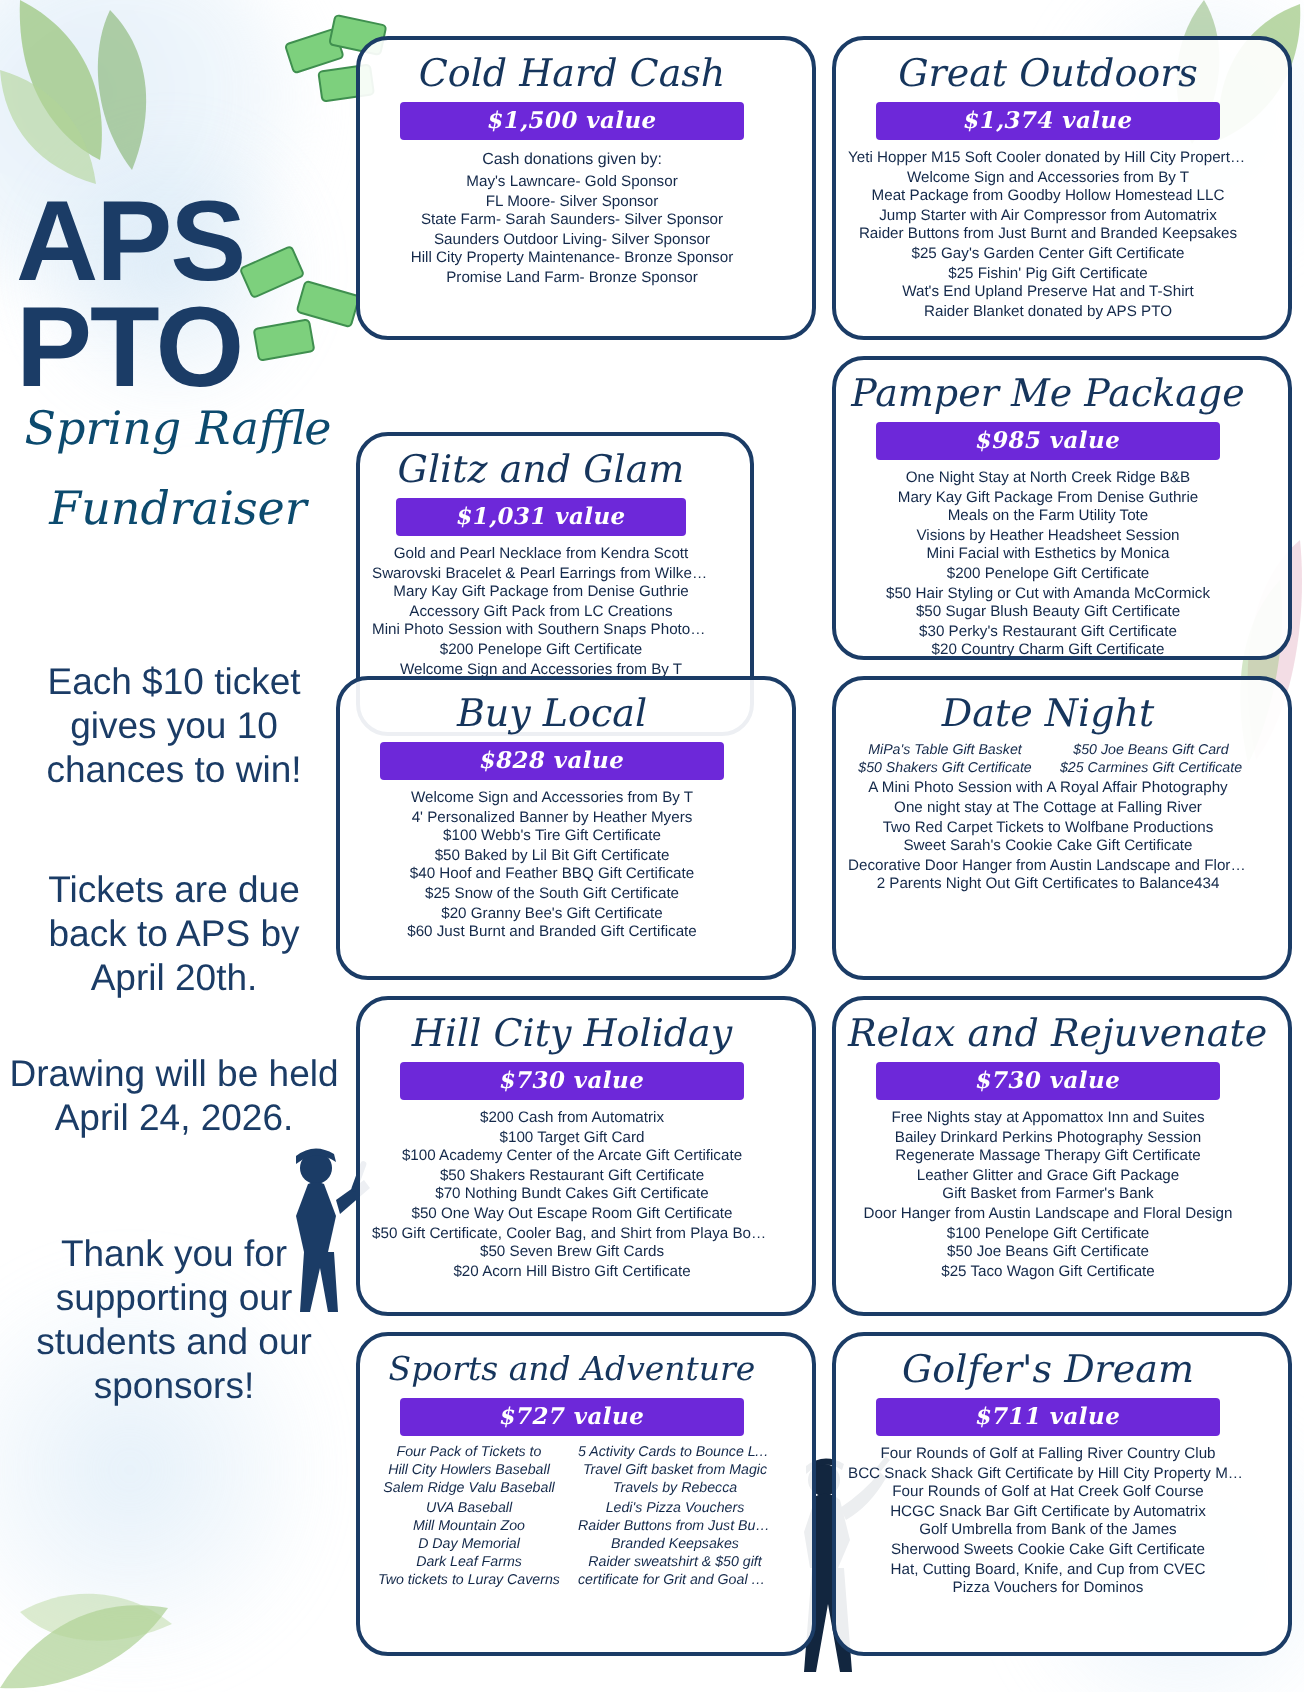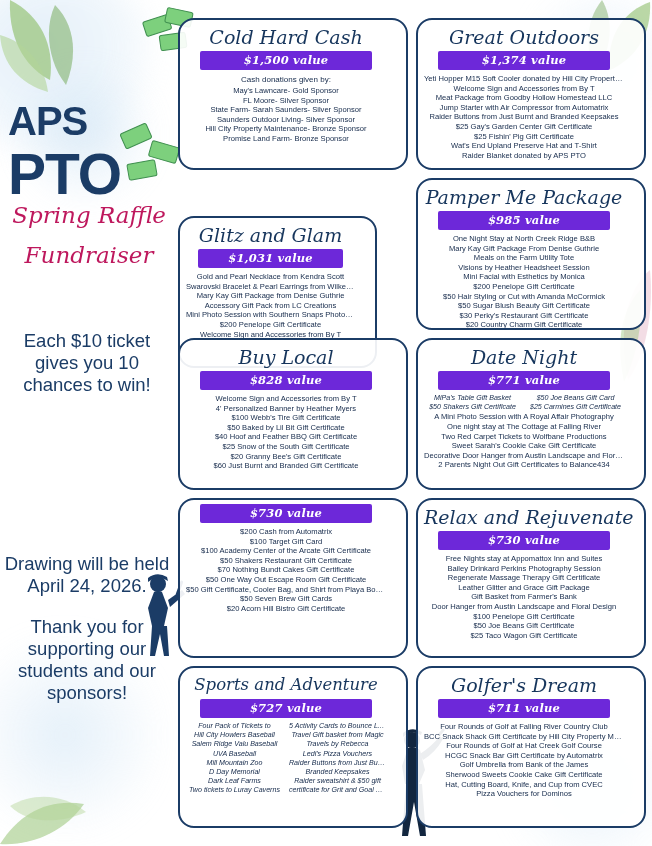--- a/index.html
+++ b/index.html
@@ -19,44 +19,44 @@
   .wash-tr{right:-30px;top:-20px;width:160px;height:160px;background:radial-gradient(circle at 50% 50%,#d6e8f7 0%,rgba(255,255,255,0) 70%);}
   .wash-br{right:-30px;bottom:-30px;width:180px;height:180px;background:radial-gradient(circle at 50% 50%,#d6e8f7 0%,rgba(255,255,255,0) 70%);}
 
   .leafdeco{position:absolute;pointer-events:none;opacity:.85;}
 
   
   .left-col{position:absolute;left:0;top:0;width:172px;height:846px;}
   .logo{position:absolute;left:8px;top:96px;width:160px;}
   .logo .aps{
     font-family:"Liberation Sans", sans-serif;
-    font-weight:bold;font-size:40px;line-height:50px;letter-spacing:-1px;
+    font-weight:bold;font-size:57px;line-height:50px;letter-spacing:-1px;
     color:#1b3c66;
   }
   .logo .pto{
     font-family:"Liberation Sans", sans-serif;
     font-weight:bold;font-size:57px;line-height:56px;letter-spacing:-1px;
     color:#1b3c66;
   }
   .script-title{
     font-family:"DejaVu Serif", serif;
     font-style:italic;
-    color:#be185d;
+    color:#0c4a6e;
     text-align:center;
   }
   .spring-raffle{position:absolute;left:8px;top:200px;width:162px;font-size:23px;line-height:30px;}
   .fundraiser{position:absolute;left:8px;top:242px;width:162px;font-size:23px;}
 
   .blurb{
     position:absolute;left:4px;width:166px;text-align:center;
     font-size:18.5px;line-height:22px;color:#1b3c66;
   }
   .b1{top:330px;}
   .b2{top:434px;}
-  .b3{top:526px;margin-top:27px;}
+  .b3{top:526px;}
   .b4{top:616px;}
 
   .baseball-kid{position:absolute;left:128px;top:570px;width:60px;height:90px;}
   .golfer{position:absolute;left:370px;top:726px;width:80px;height:116px;}
 
   
   .card{
     position:absolute;
     border:2.5px solid #1b3c66;
     border-radius:16px;
@@ -100,21 +100,21 @@
   .items.two-col{
     column-count:2;column-gap:6px;text-align:center;font-size:7.1px;line-height:9.2px;font-style:italic;
   }
   .sub-head{font-size:8px;line-height:11px;padding-bottom:1px;}
 
   
   #card-cash      {left:178px;top:18px;width:230px;height:152px;}
   #card-outdoors  {left:416px;top:18px;width:230px;height:152px;}
   #card-glitz     {left:178px;top:178px;width:199px;height:152px;margin-top:38px;}
   #card-pamper    {left:416px;top:178px;width:230px;height:152px;}
-  #card-local     {left:178px;top:338px;width:230px;height:152px;}
+  #card-local     {left:168px;top:338px;width:230px;height:152px;}
   #card-date      {left:416px;top:338px;width:230px;height:152px;}
   #card-holiday   {left:178px;top:498px;width:230px;height:160px;}
   #card-relax     {left:416px;top:498px;width:230px;height:160px;}
   #card-sports    {left:178px;top:666px;width:230px;height:162px;}
   #card-golf      {left:416px;top:666px;width:230px;height:162px;}
 
   .money{position:absolute;pointer-events:none;}
 </style>
 </head>
 <body>
@@ -160,20 +160,21 @@
 
 <div class="left-col">
   <div class="logo">
     <div class="aps">APS</div>
     <div class="pto">PTO</div>
   </div>
   <div class="script-title spring-raffle">Spring Raffle</div>
   <div class="script-title fundraiser">Fundraiser</div>
 
   <div class="blurb b1">Each  $10 ticket gives you 10 chances to win!</div>
+  <div class="blurb b2">Tickets are due back to APS by April 20th.</div>
   <div class="blurb b3">Drawing will be held April 24, 2026.</div>
   <div class="blurb b4">Thank you for supporting our students and our sponsors!</div>
 
   <svg class="baseball-kid" viewBox="0 0 60 90">
     <g fill="#1b3c66">
       <circle cx="30" cy="14" r="8"></circle>
       <path d="M20 12 q10 -8 20 -1 l-1 -4 q-10 -6 -19 1z" fill="#1b3c66"></path>
       <path d="M26 22 q4 -2 8 0 l6 16 -4 18 -12 0 -4 -18z"></path>
       <path d="M40 30 l14 -10 3 4 -15 13z"></path>
       <path d="M24 56 l-2 30 5 0 5 -22 4 22 5 0 -2 -30z"></path>
@@ -264,38 +265,38 @@
     <div>$50 Baked by Lil Bit Gift Certificate</div>
     <div>$40 Hoof and Feather BBQ Gift Certificate</div>
     <div>$25 Snow of the South Gift Certificate</div>
     <div>$20 Granny Bee's Gift Certificate</div>
     <div>$60 Just Burnt and Branded Gift Certificate</div>
   </div>
 </div>
 
 <div class="card" id="card-date">
   <div class="card-title">Date Night</div>
-  <div class="value-badge">$771 value</div>
   <div class="items two-col">
     <div>MiPa's Table Gift Basket</div>
     <div>$50 Shakers Gift Certificate</div>
     <div>$50 Joe Beans Gift Card</div>
     <div>$25 Carmines Gift Certificate</div>
   </div>
   <div class="items">
     <div>A Mini Photo Session with A Royal Affair Photography</div>
     <div>One night stay at The Cottage at Falling River</div>
     <div>Two Red Carpet Tickets to Wolfbane Productions</div>
     <div>Sweet Sarah's Cookie Cake Gift Certificate</div>
     <div>Decorative Door Hanger from Austin Landscape and Floral Design</div>
     <div>2 Parents Night Out Gift Certificates to Balance434</div>
   </div>
 </div>
 
 <div class="card" id="card-holiday">
+  <div class="card-title">Hill City Holiday</div>
   <div class="value-badge">$730 value</div>
   <div class="items">
     <div>$200 Cash from Automatrix</div>
     <div>$100 Target Gift Card</div>
     <div>$100 Academy Center of the Arcate Gift Certificate</div>
     <div>$50 Shakers Restaurant Gift Certificate</div>
     <div>$70 Nothing Bundt Cakes Gift Certificate</div>
     <div>$50 One Way Out Escape Room Gift Certificate</div>
     <div>$50 Gift Certificate, Cooler Bag, and Shirt from Playa Bowls</div>
     <div>$50 Seven Brew Gift Cards</div>

